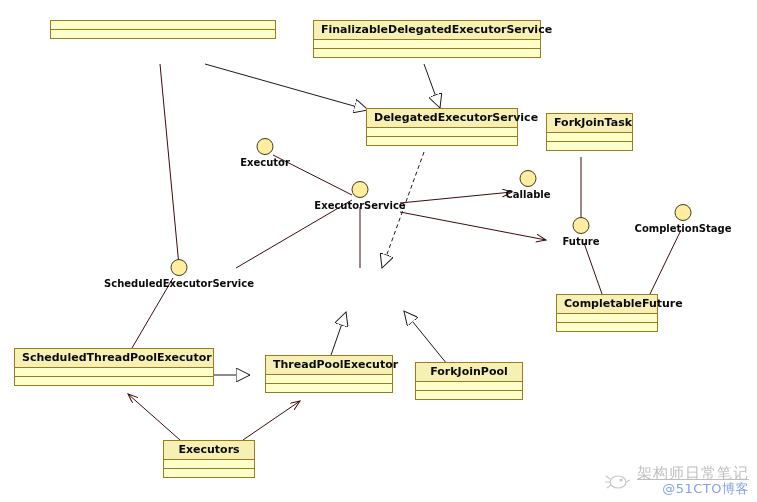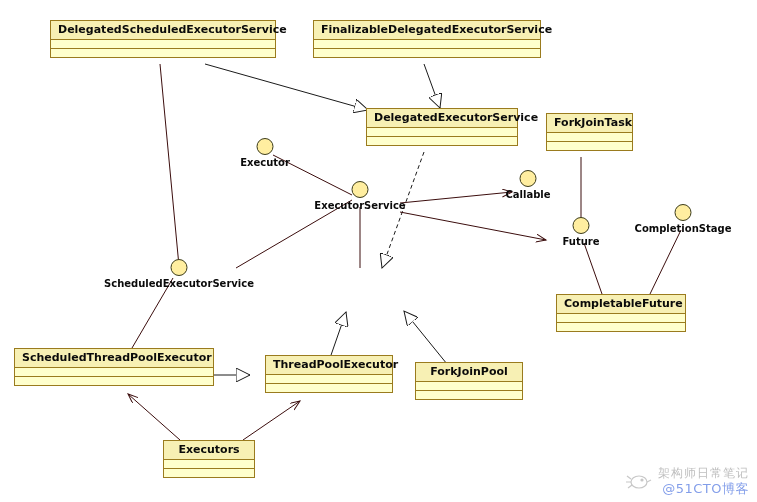--- a/index.html
+++ b/index.html
@@ -91,25 +91,26 @@
   #watermark .wm-bird {
     width: 26px;
     height: 20px;
   }
   #watermark .wm-text {
     display: flex;
     flex-direction: column;
     align-items: flex-start;
   }
   #watermark .wm-line1 {
-    font-size: 12px;
+    font-size: 15px;
     color: #8a8a8a;
     letter-spacing: 1px;
     line-height: 16px;
     white-space: nowrap;
+    text-decoration: underline;
   }
   #watermark .wm-line2 {
     font-size: 13px;
     color: #1d4ed8;
     letter-spacing: 0.5px;
     line-height: 15px;
     align-self: flex-end;
     white-space: nowrap;
   }
 </style>
@@ -162,21 +163,20 @@
 
       <path d="M173,278 L132,348"></path>
 
       <path d="M180,440 L128,394" marker-end="url(#openArrow)"></path>
 
       <path d="M243,440 L300,401" marker-end="url(#openArrow)"></path>
     </g>
   </svg>
 
   <div class="uml-class" style="left:50px; top:20px; width:226px;">
-    <div class="title">DelegatedScheduledExecutorService</div>
     <div class="compartment"></div>
     <div class="compartment last"></div>
   </div>
 
   <div class="uml-class" style="left:313px; top:20px; width:228px;">
     <div class="title">FinalizableDelegatedExecutorService</div>
     <div class="compartment"></div>
     <div class="compartment last"></div>
   </div>
 
@@ -186,21 +186,21 @@
     <div class="compartment last"></div>
   </div>
 
   <div class="uml-class" style="left:546px; top:113px; width:87px;">
     <div class="title">ForkJoinTask</div>
     <div class="compartment"></div>
     <div class="compartment last"></div>
   </div>
 
 
-  <div class="uml-class" style="left:556px; top:294px; width:130px;">
+  <div class="uml-class" style="left:556px; top:294px; width:102px;">
     <div class="title">CompletableFuture</div>
     <div class="compartment"></div>
     <div class="compartment last"></div>
   </div>
 
   <div class="uml-class" style="left:14px; top:348px; width:200px;">
     <div class="title">ScheduledThreadPoolExecutor</div>
     <div class="compartment"></div>
     <div class="compartment last"></div>
   </div>

